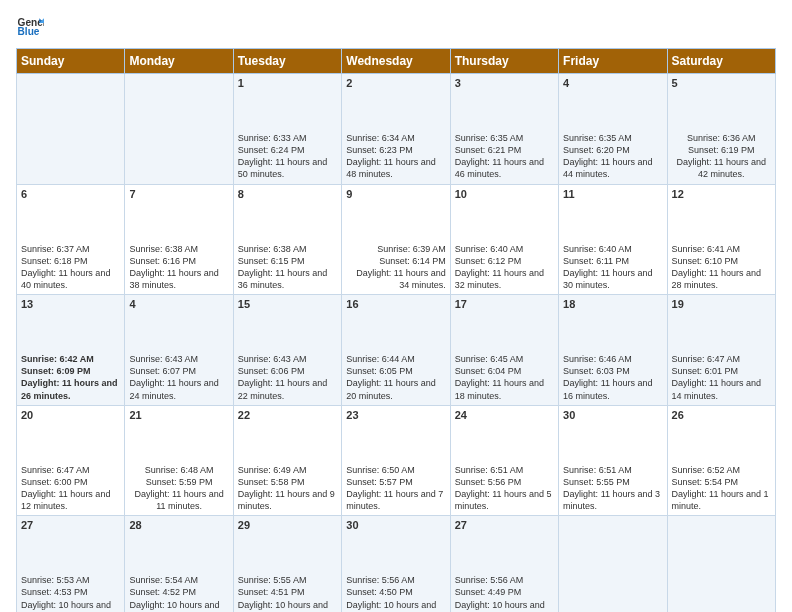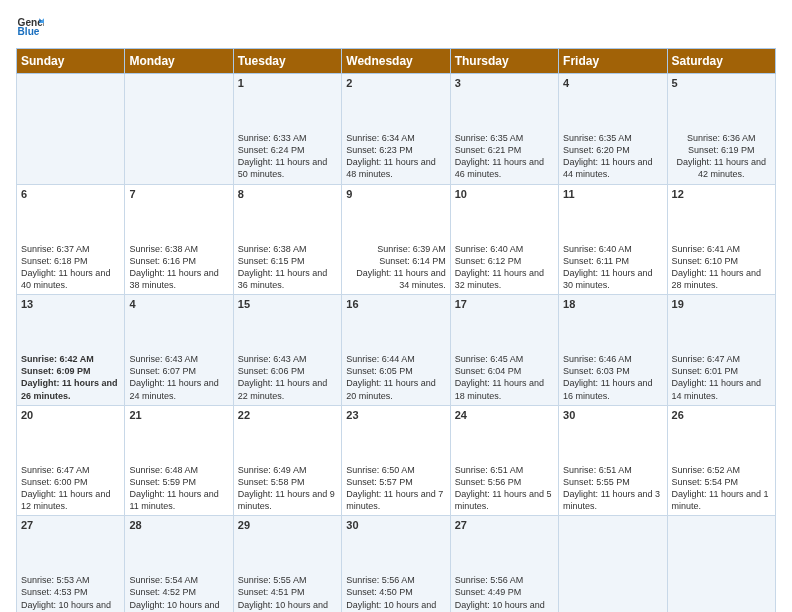--- a/index.html
+++ b/index.html
@@ -244,21 +244,21 @@
         </tr>
         <tr>
           <td>
             <span class="day-number">20</span>
             <div class="day-info" style="white-space: pre-line;">Sunrise: 6:47 AM
 Sunset: 6:00 PM
 Daylight: 11 hours and 12 minutes.</div>
           </td>
           <td>
             <span class="day-number">21</span>
-            <div class="day-info" style="white-space: pre-line;">Sunrise: 6:48 AM
+            <div class="day-info" style="white-space: pre-line; text-align: center;">Sunrise: 6:48 AM
 Sunset: 5:59 PM
 Daylight: 11 hours and 11 minutes.</div>
           </td>
           <td>
             <span class="day-number">22</span>
             <div class="day-info" style="white-space: pre-line;">Sunrise: 6:49 AM
 Sunset: 5:58 PM
 Daylight: 11 hours and 9 minutes.</div>
           </td>
           <td>

